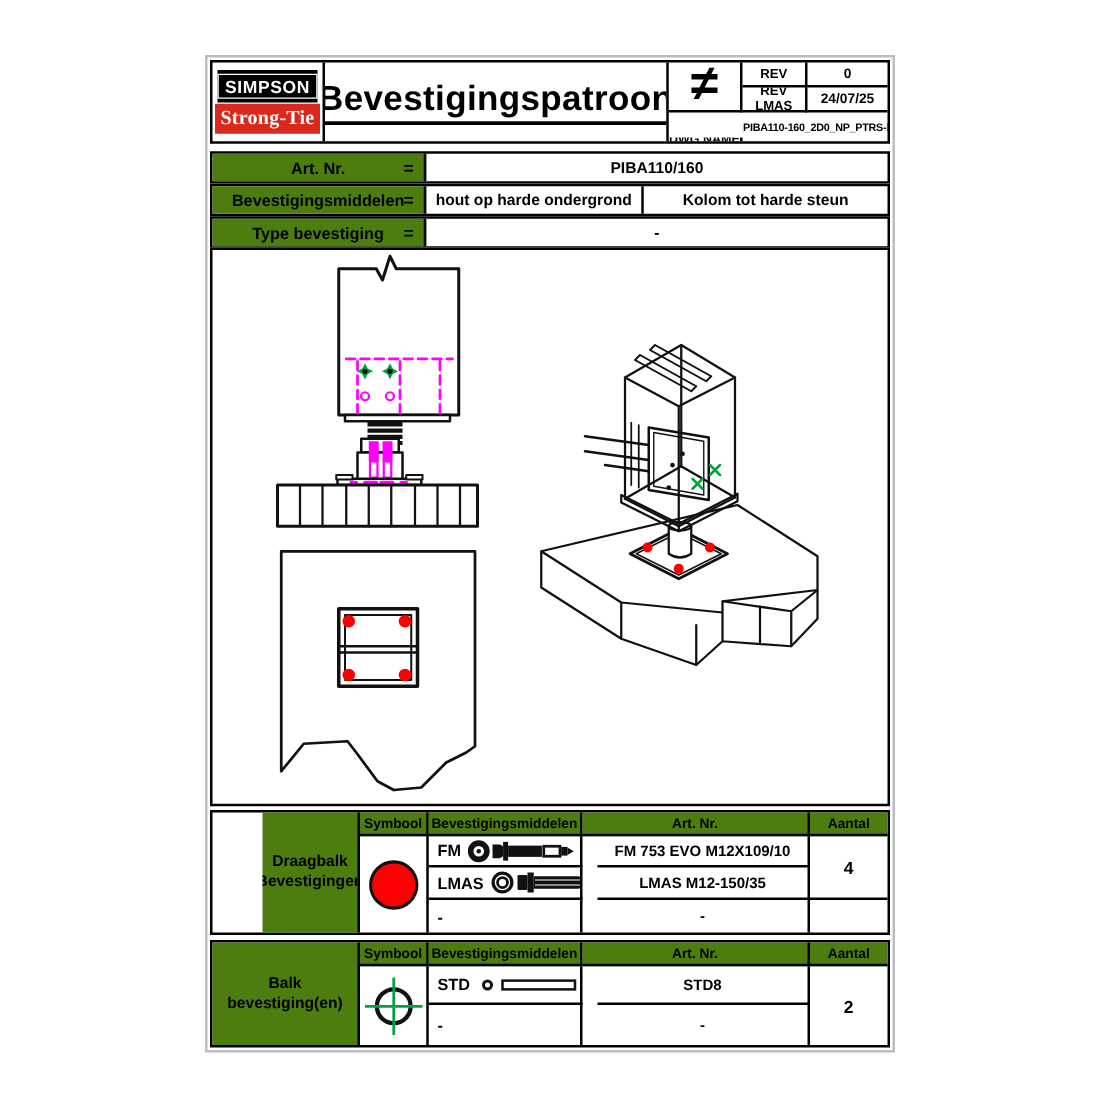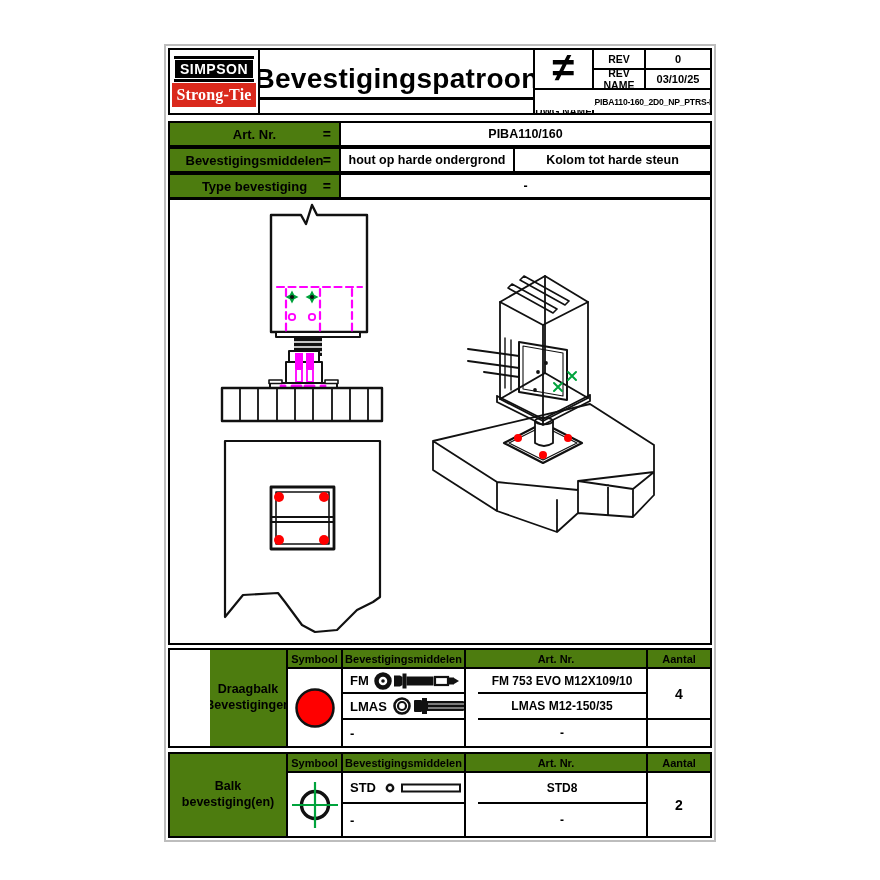--- a/index.html
+++ b/index.html
@@ -57,22 +57,22 @@
         <div class="logo-red">
             <span>Strong-Tie</span>
           </div>
       </div>
       <div class="cell br title-cell">
         <span>Bevestigingspatroon</span>
       </div>
       <div class="cell br bb neq-cell" style="grid-row:1/3;grid-column:3;">≠</div>
       <div class="cell br bb rlab" style="grid-row:1;grid-column:4;">REV</div>
       <div class="cell bb rval" style="grid-row:1;grid-column:5;">0</div>
-      <div class="cell br bb rlab" style="grid-row:2;grid-column:4;">REV NAME</div>
-      <div class="cell bb rval" style="grid-row:2;grid-column:5;">03/10/25</div>
+      <div class="cell br bb rlab" style="grid-row:2;grid-column:4;">REV LMAS</div>
+      <div class="cell bb rval" style="grid-row:2;grid-column:5;">24/07/25</div>
       <div class="cell br dwg-lab">DWG NAME</div>
       <div class="cell dwg-val">C_PIBA110-160_2D0_NP_PTRS-NL</div>
     </div>
 
     <div class="blk info" style="left:0;top:73px;">
       <div class="cell br gray lab">
         <span>Art. Nr.</span>
         <span class="eq">=</span>
       </div>
       <div class="cell ival">PIBA110/160</div>

